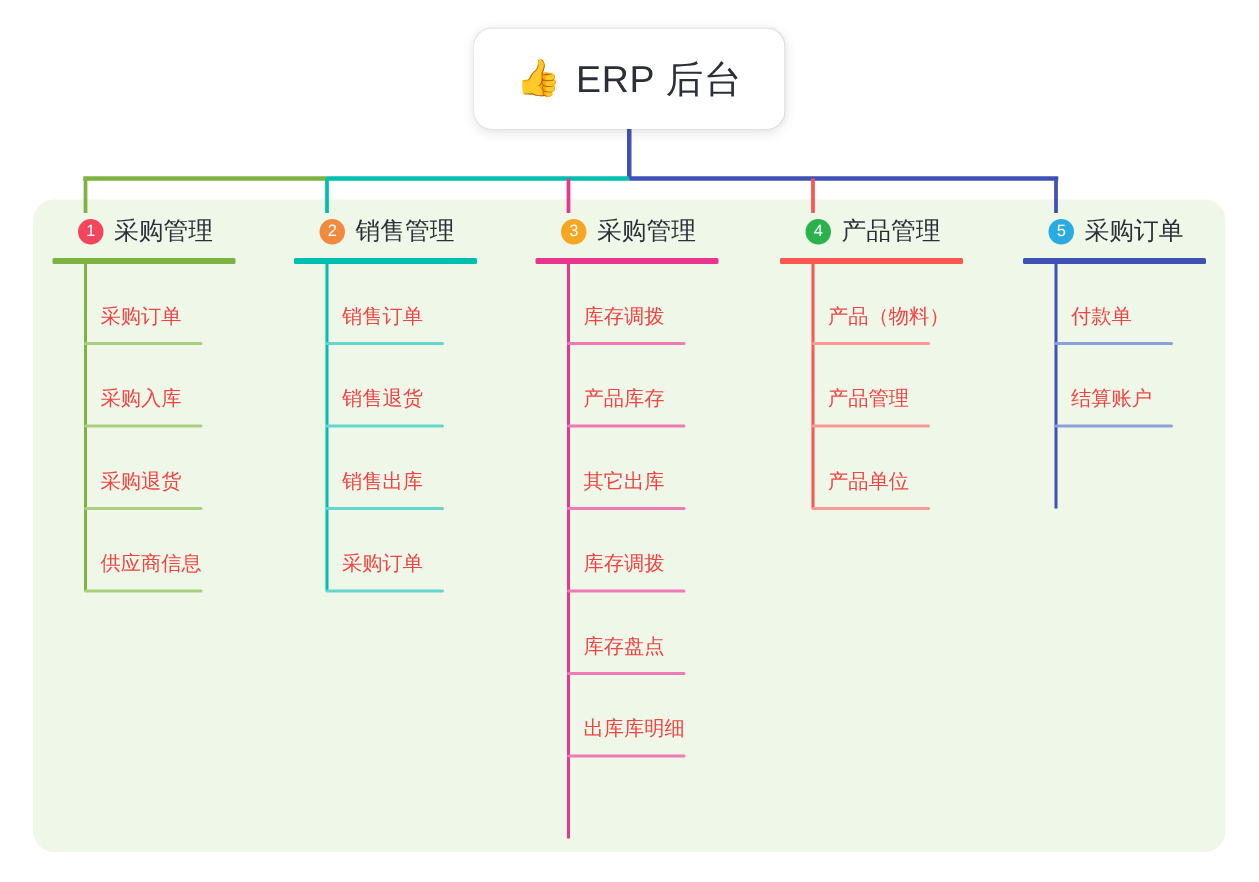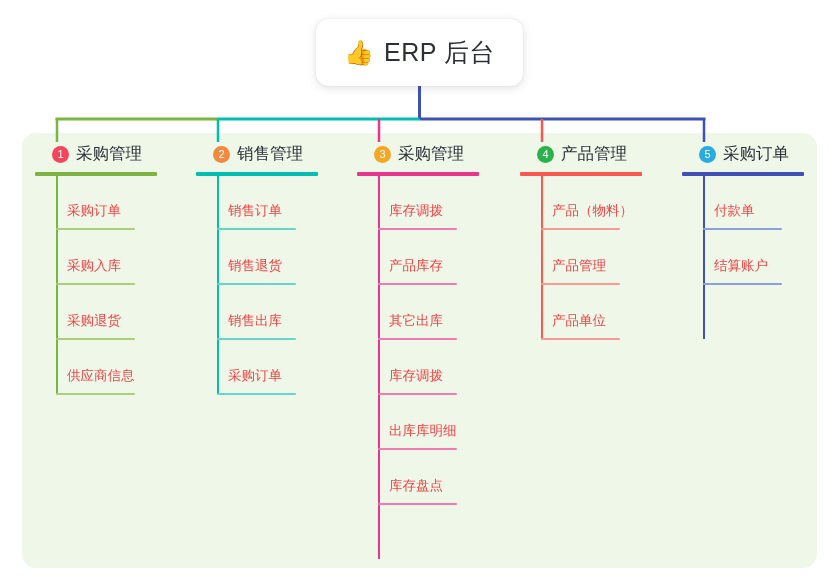--- a/index.html
+++ b/index.html
@@ -228,25 +228,25 @@
         </div>
         <div class="item">
           <span class="item-label">其它出库</span>
           <div class="item-rule" style="background: rgb(239, 122, 180);"></div>
         </div>
         <div class="item">
           <span class="item-label">库存调拨</span>
           <div class="item-rule" style="background: rgb(239, 122, 180);"></div>
         </div>
         <div class="item">
+          <span class="item-label">库存盘点</span>
+          <div class="item-rule" style="background: rgb(239, 122, 180);"></div>
+        </div>
+        <div class="item">
           <span class="item-label">出库库明细</span>
-          <div class="item-rule" style="background: rgb(239, 122, 180);"></div>
-        </div>
-        <div class="item">
-          <span class="item-label">库存盘点</span>
           <div class="item-rule" style="background: rgb(239, 122, 180);"></div>
         </div>
       </div>
     </div>
     <div class="column" style="left: 520px;">
       <div class="col-head">
         <span class="badge" style="background: rgb(43, 178, 76);">4</span>
         <span class="col-title">产品管理</span>
       </div>
       <div class="head-rule" style="background: rgb(249, 87, 79);"></div>

